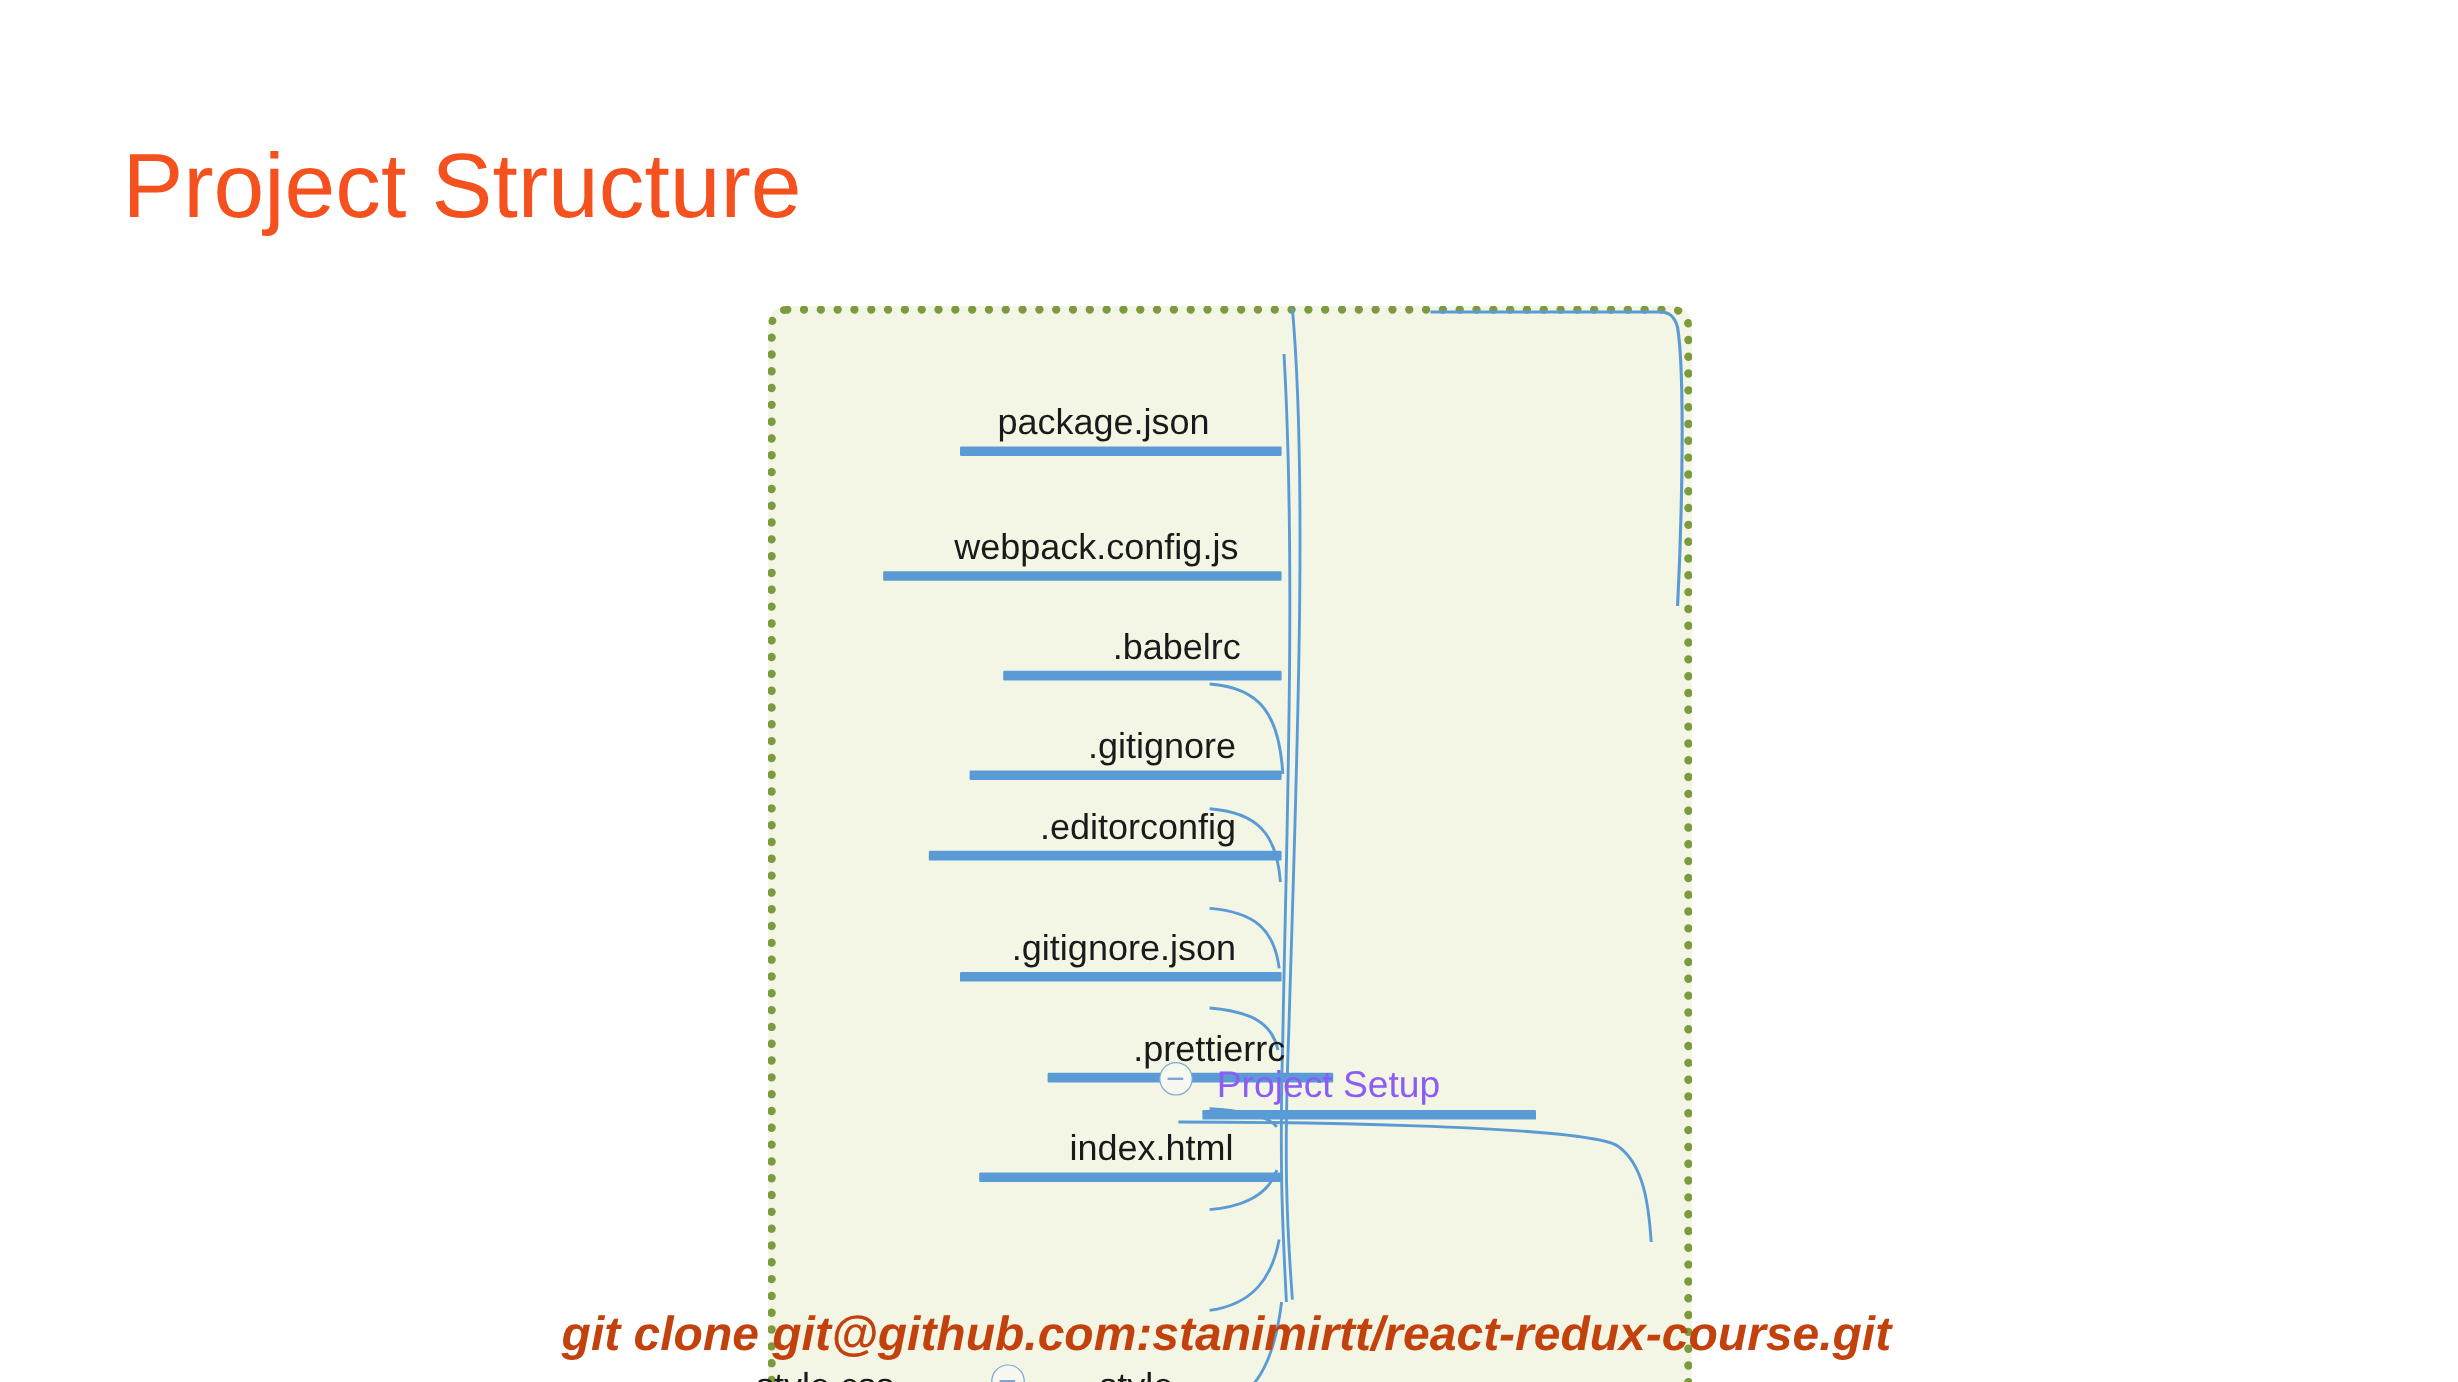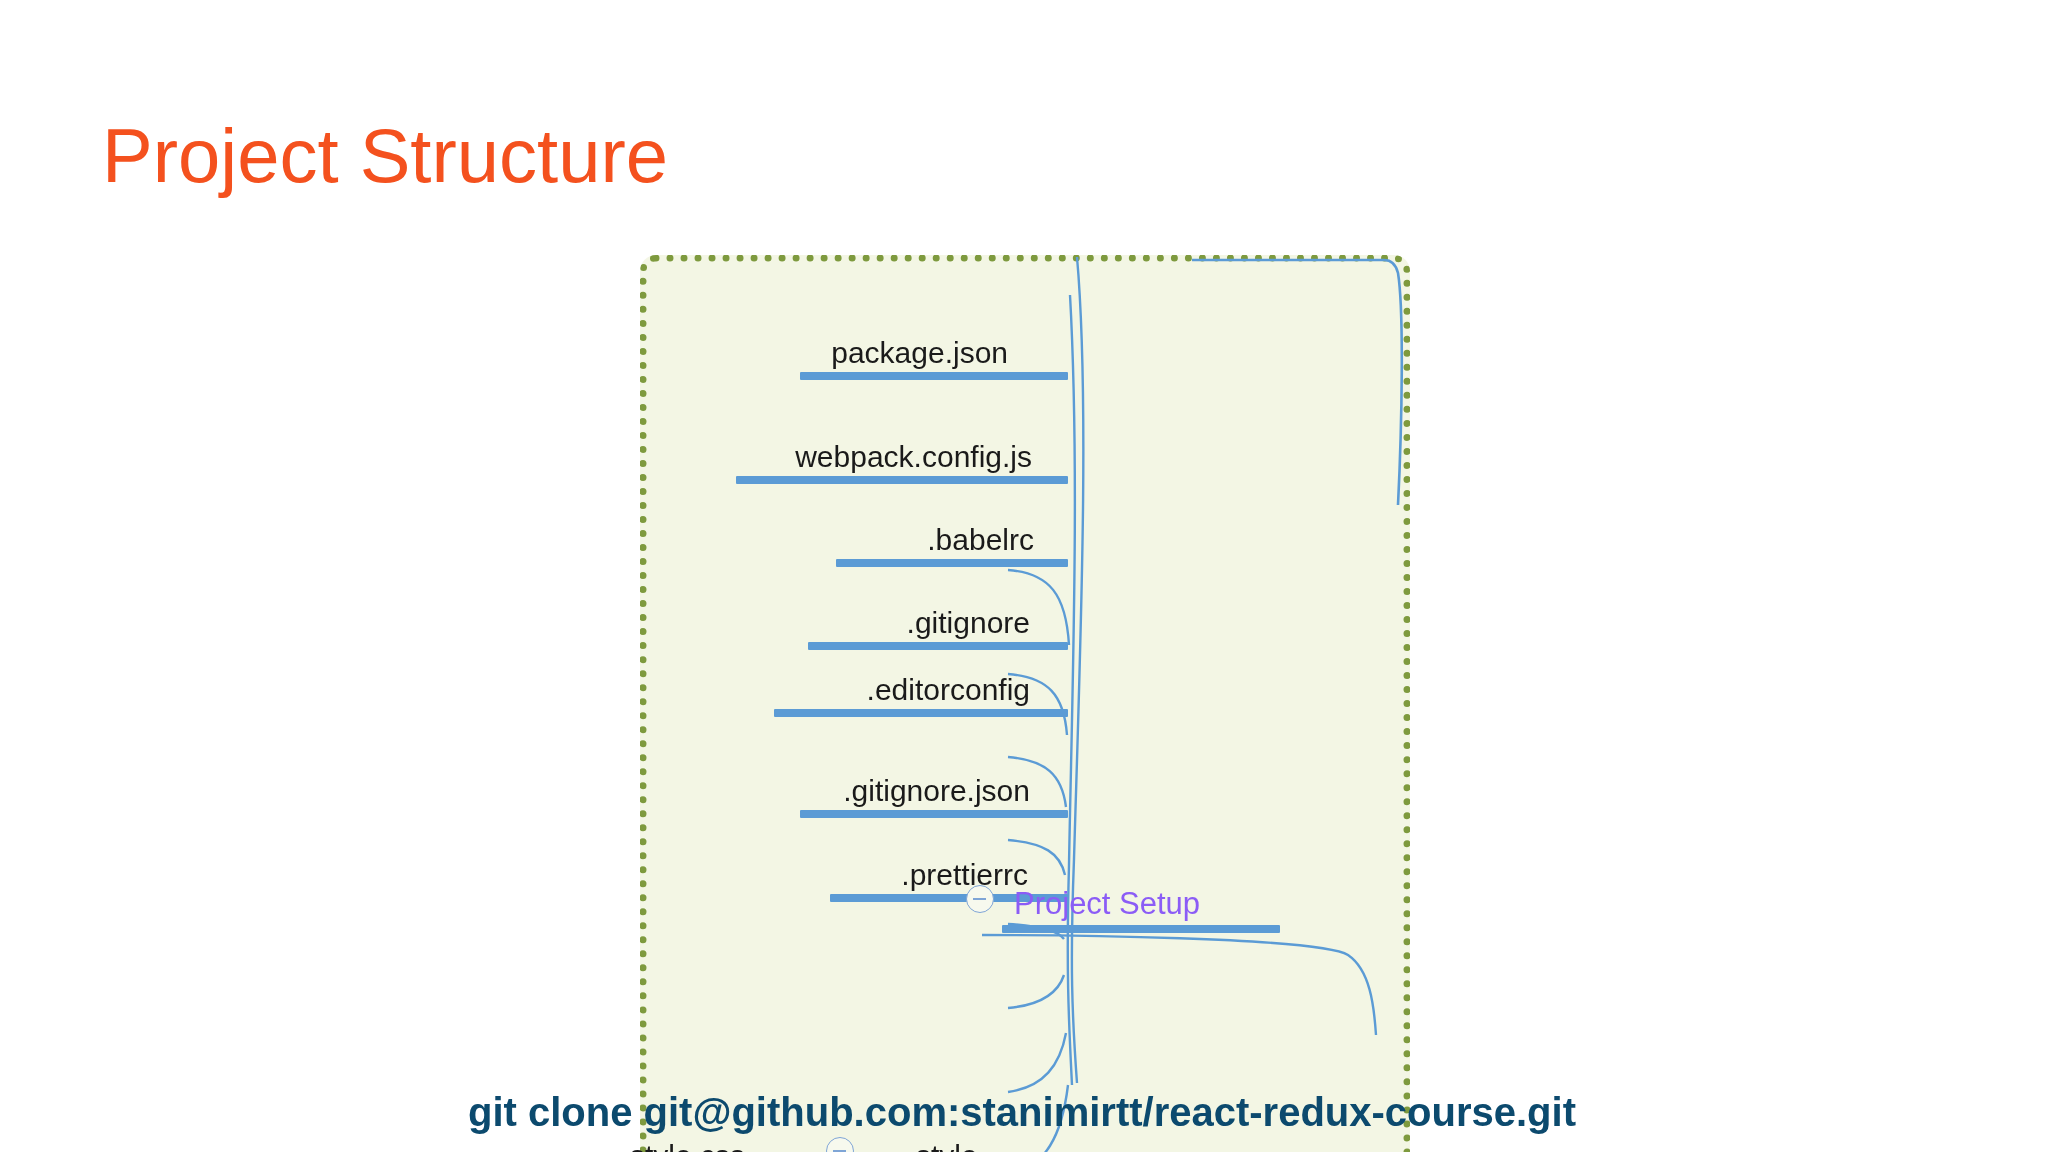--- a/index.html
+++ b/index.html
@@ -169,21 +169,22 @@
   
   #caption {
     position: absolute;
     left: 0;
     top: 1090px;
     width: 2044px;
     text-align: center;
     font-family: "Liberation Sans", sans-serif;
     font-size: 40px;
     font-weight: bold;
-    color: #0c4a6e;
+    font-style: italic;
+    color: #c2410c;
     white-space: nowrap;
   }
 </style>
 </head>
 <body>
 
 <div id="slide-title">Project Structure</div>
 
 <div id="mindmap-region">
 
@@ -242,25 +243,29 @@
   <div class="branch" style="left:0px; top:392px; width:428px;">
     <div class="branch-label" style="right:38px;">.editorconfig</div>
     <div class="branch-underline" style="width:294px;"></div>
   </div>
 
   <div class="branch" style="left:0px; top:493px; width:428px;">
     <div class="branch-label" style="right:38px;">.gitignore.json</div>
     <div class="branch-underline" style="width:268px;"></div>
   </div>
 
-  <div class="branch" style="left:0px; top:577px; width:428px;">
+  <div class="branch" style="left:0px; top:577px; width:428px;padding-left:43px;">
     <div class="branch-label" style="right:40px;">.prettierrc</div>
     <div class="branch-underline" style="width:238px;"></div>
   </div>
 
+  <div class="branch" style="left:0px; top:660px; width:428px;">
+    <div class="branch-label" style="right:40px;">index.html</div>
+    <div class="branch-underline" style="width:252px;"></div>
+  </div>
 
   <div id="center-node">
     <span id="center-collapse" class="collapse-toggle"></span>
     <div id="center-node-label">Project Setup</div>
     <div id="center-node-underline"></div>
   </div>
 
   <div id="style-branch">
     <div id="style-sub-label">style.css</div>
 

